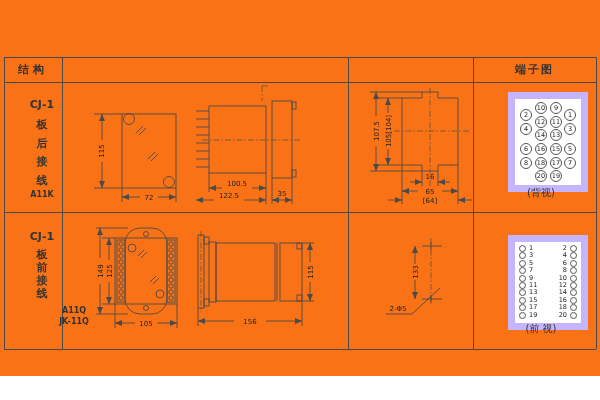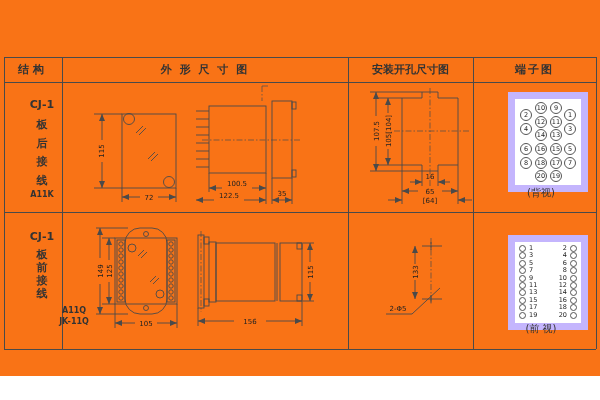--- a/index.html
+++ b/index.html
@@ -37,22 +37,20 @@
   <div class="tline hl" style="top:82px;"></div>
   <div class="tline hl" style="top:212px;"></div>
   <div class="tline hl" style="top:349px;"></div>
   <div class="tline vl" style="left:4px;"></div>
   <div class="tline vl" style="left:62px;"></div>
   <div class="tline vl" style="left:348px;"></div>
   <div class="tline vl" style="left:473px;"></div>
   <div class="tline vl" style="left:596px;"></div>
 
   <div class="hdr" style="left:4px;width:58px;letter-spacing:4px;">结构</div>
-  <div class="hdr" style="left:62px;width:286px;letter-spacing:2px;">外 形 尺 寸 图</div>
-  <div class="hdr" style="left:348px;width:125px;">安装开孔尺寸图</div>
   <div class="hdr" style="left:473px;width:123px;letter-spacing:2px;">端子图</div>
 
   <div class="struct model" style="top:98px;">CJ-1</div>
   <div class="struct wiring" style="top:116px;line-height:18.5px;">板
 后
 接
 线</div>
   <div class="struct code" style="top:190px;">A11K</div>
 
   <div class="struct model" style="top:230px;">CJ-1</div>

